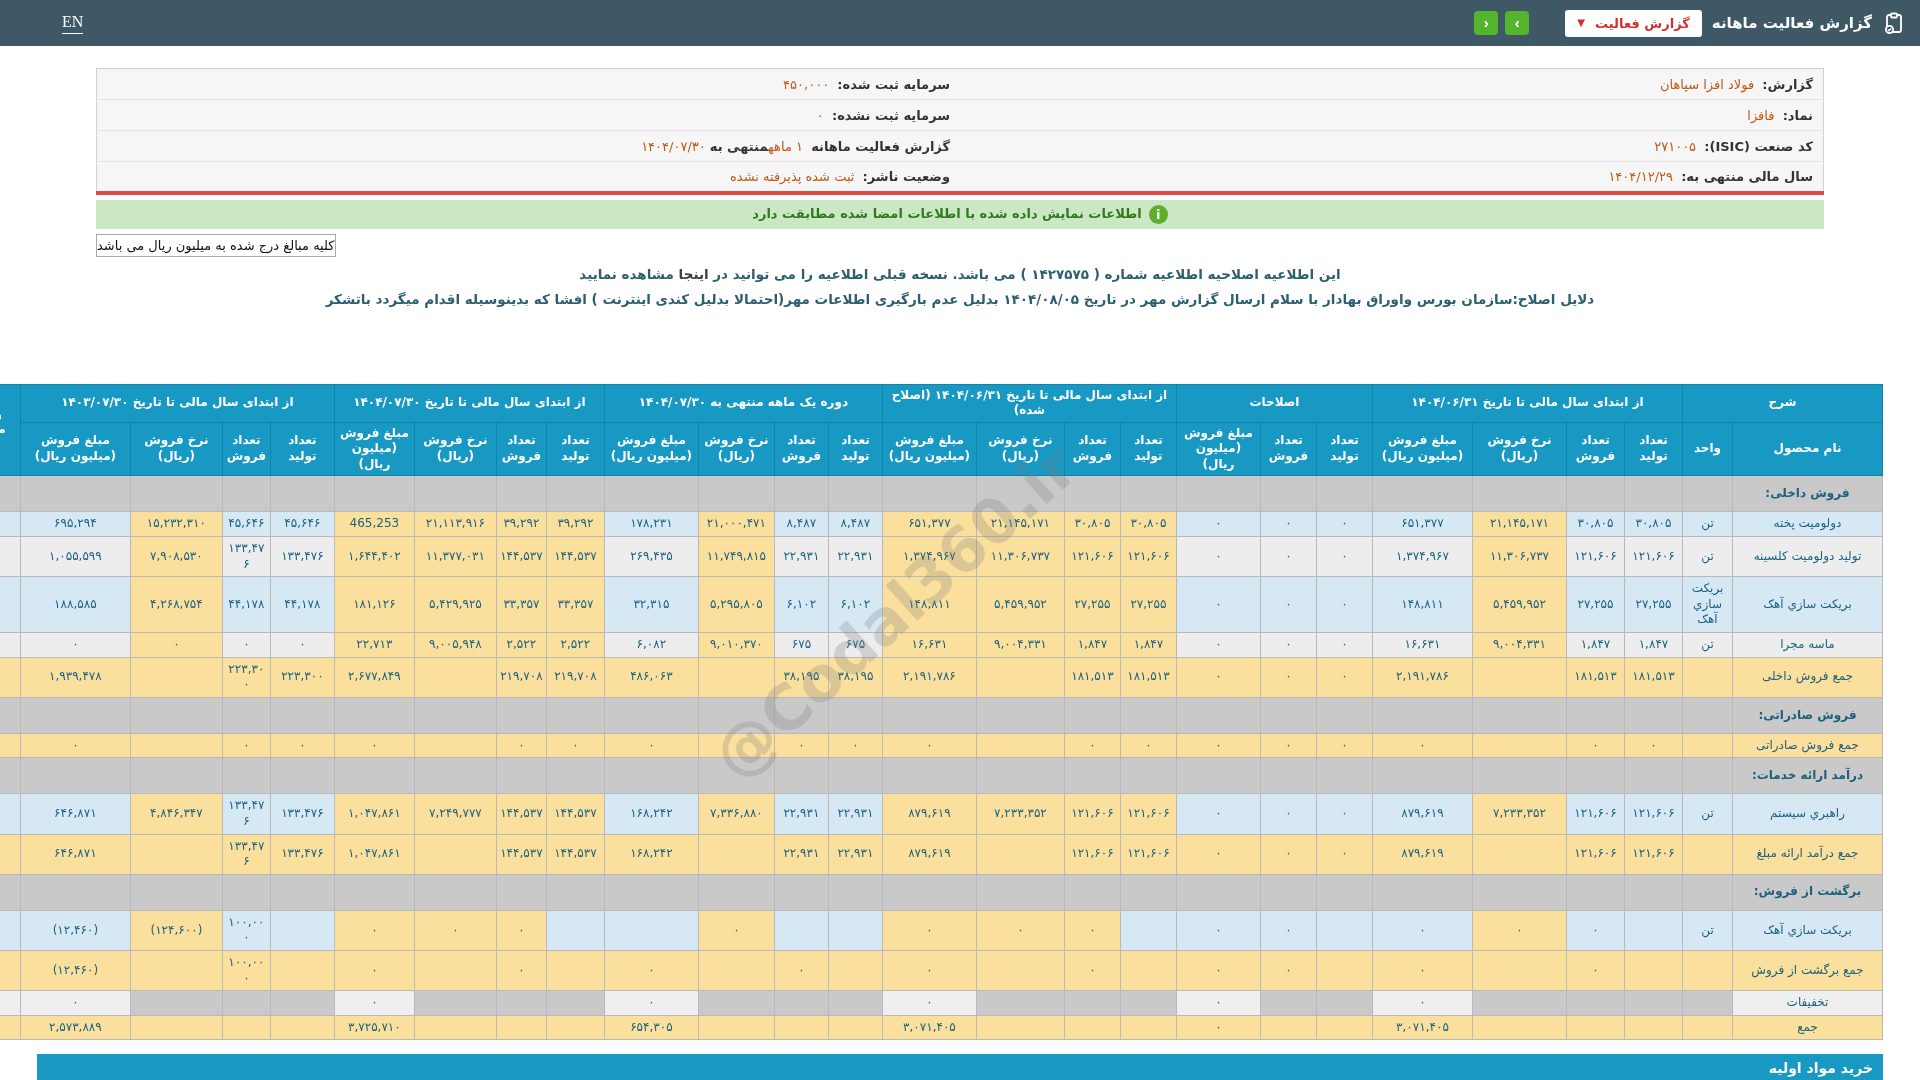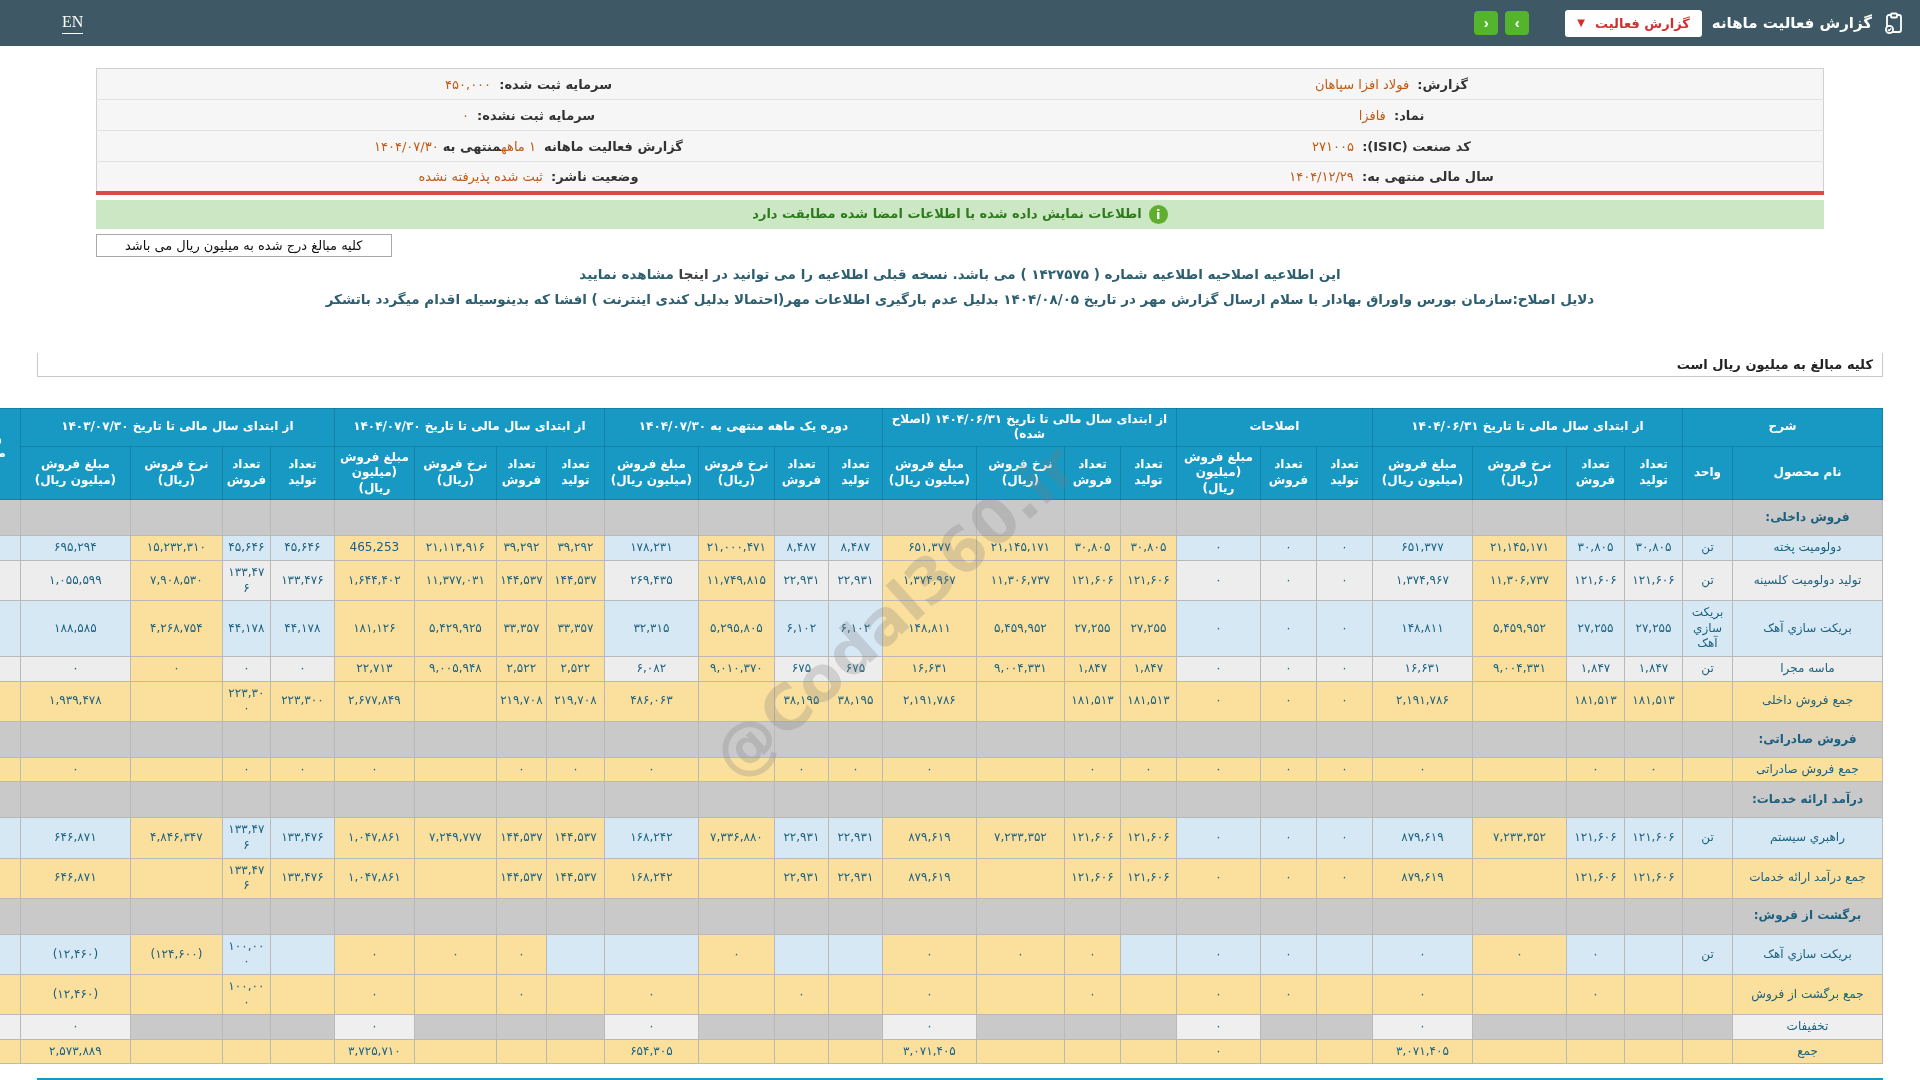--- a/index.html
+++ b/index.html
@@ -24,33 +24,33 @@
   .navbtn{width:24px;height:24px;background:var(--green-btn);border:none;border-radius:4px;
     color:#fff;font-weight:bold;font-size:15px;line-height:22px;text-align:center;cursor:pointer;}
   .spacer{flex:1}
   .lang{font-family:"Liberation Serif","DejaVu Serif",serif;font-size:16px;color:#fff;
     border-bottom:1px solid #fff;padding-bottom:2px;cursor:pointer;}
   
   .info-wrap{margin:22px 96px 0;}
   table.info{width:100%;border-collapse:collapse;background:#f6f6f6;
     border:1px solid #d0d0d0;border-bottom:4px solid var(--redline);}
   table.info td{width:50%;padding:3px 10px;height:31px;border-bottom:1px solid #e2e2e2;
-    font-size:13px;color:#222;text-align:center;}
+    font-size:13px;color:#222;}
   table.info tr:last-child td{border-bottom:none}
   .ilabel{font-weight:bold;color:#333}
   .ivalue{color:var(--orange);margin-right:4px}
   
   .green-bar{margin:5px 96px 0;background:var(--notice-bg);color:var(--notice-tx);
     font-size:13px;font-weight:bold;text-align:center;padding:5px 0;}
   .ginfo-icon{display:inline-block;width:19px;height:19px;border-radius:50%;
     background:#5fae2e;color:#fff;font-weight:bold;font-size:13px;line-height:19px;
     text-align:center;vertical-align:middle;margin-left:7px;}
   .amounts-row{margin:5px 96px 0;text-align:left;}
   .amounts-note{display:inline-block;border:1px solid #a9a9a9;background:#fff;
-    font-size:13px;color:#111;padding:3px 28px;}
+    font-size:13px;color:#111;padding:3px 0;}
   .note-line{margin-top:9px;text-align:center;font-size:13.5px;font-weight:bold;color:#2d5f70;}
   .note-line + .note-line{}
   .note-link{color:#404040;cursor:pointer;margin-top:44px;}
   
   .section{margin:0 37px;}
   .sec-bar{background:var(--blue);color:#fff;font-size:14px;font-weight:bold;
     padding:6px 10px;text-align:right;}
   .sec-sub{border:1px solid #c9c9c9;border-top:none;background:#fff;color:#222;
     font-size:13px;font-weight:bold;text-align:right;padding:4px 9px;}
   .prod-section{margin-top:46px;}
@@ -157,21 +157,20 @@
 <div class="amounts-row">
   <span class="amounts-note">کلیه مبالغ درج شده به میلیون ریال می باشد</span>
 </div>
 
 <div class="note-line">
   <span>این اطلاعیه اصلاحیه اطلاعیه شماره ( ۱۴۲۷۵۷۵ ) می باشد. نسخه قبلی اطلاعیه را می توانید در </span><span class="note-link">اینجا</span><span> مشاهده نمایید</span>
 </div>
 <div class="note-line">دلایل اصلاح:سازمان بورس واوراق بهادار با سلام ارسال گزارش مهر در تاریخ ۱۴۰۴/۰۸/۰۵ بدلیل عدم بارگیری اطلاعات مهر(احتمالا بدلیل کندی اینترنت ) افشا که بدینوسیله اقدام میگردد باتشکر</div>
 
 <div class="section prod-section">
-  <div class="sec-sub">کلیه مبالغ به میلیون ریال است</div>
   <div class="tbl-gap"></div>
   <table class="main" id="prod-table">
       <colgroup>
         <col style="width: 150px;">
         <col style="width: 50px;">
         <col style="width: 58px;">
         <col style="width: 58px;">
         <col style="width: 94px;">
         <col style="width: 100px;">
         <col style="width: 56px;">
@@ -533,21 +532,21 @@
           <td class="yellow">۱۴۴,۵۳۷</td>
           <td class="yellow">۷,۲۴۹,۷۷۷</td>
           <td class="yellow">۱,۰۴۷,۸۶۱</td>
           <td class="r-blue">۱۳۳,۴۷۶</td>
           <td class="r-blue">۱۳۳,۴۷۶</td>
           <td class="yellow">۴,۸۴۶,۳۴۷</td>
           <td class="r-blue">۶۴۶,۸۷۱</td>
           <td class="status r-blue">تولید</td>
         </tr>
         <tr>
-          <td class="name yellow">جمع درآمد ارائه خدمات</td>
+          <td class="name yellow">جمع درآمد ارائه مبلغ</td>
           <td class="unit yellow"></td>
           <td class="yellow">۱۲۱,۶۰۶</td>
           <td class="yellow">۱۲۱,۶۰۶</td>
           <td class="yellow"></td>
           <td class="yellow">۸۷۹,۶۱۹</td>
           <td class="yellow">۰</td>
           <td class="yellow">۰</td>
           <td class="yellow">۰</td>
           <td class="yellow">۱۲۱,۶۰۶</td>
           <td class="yellow">۱۲۱,۶۰۶</td>

